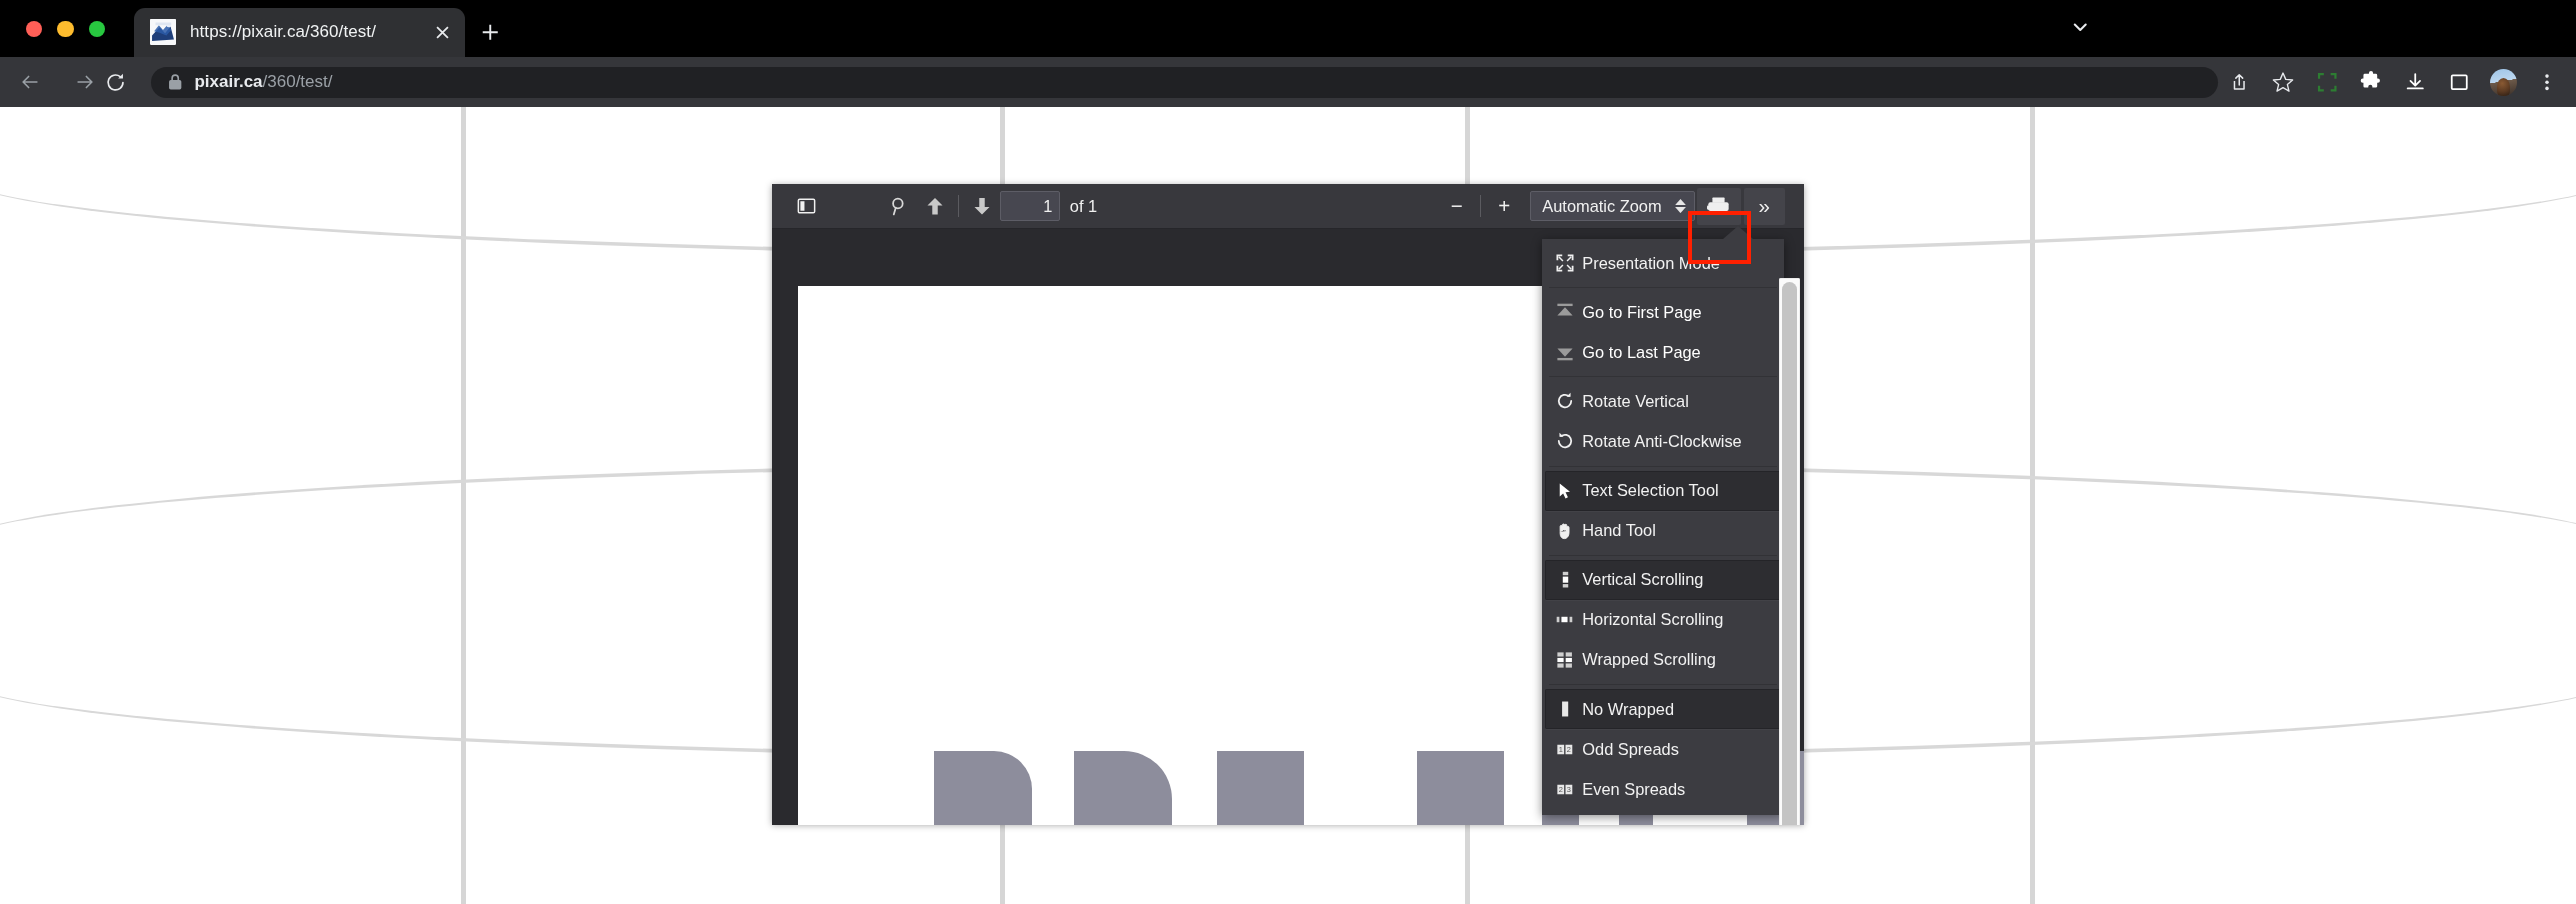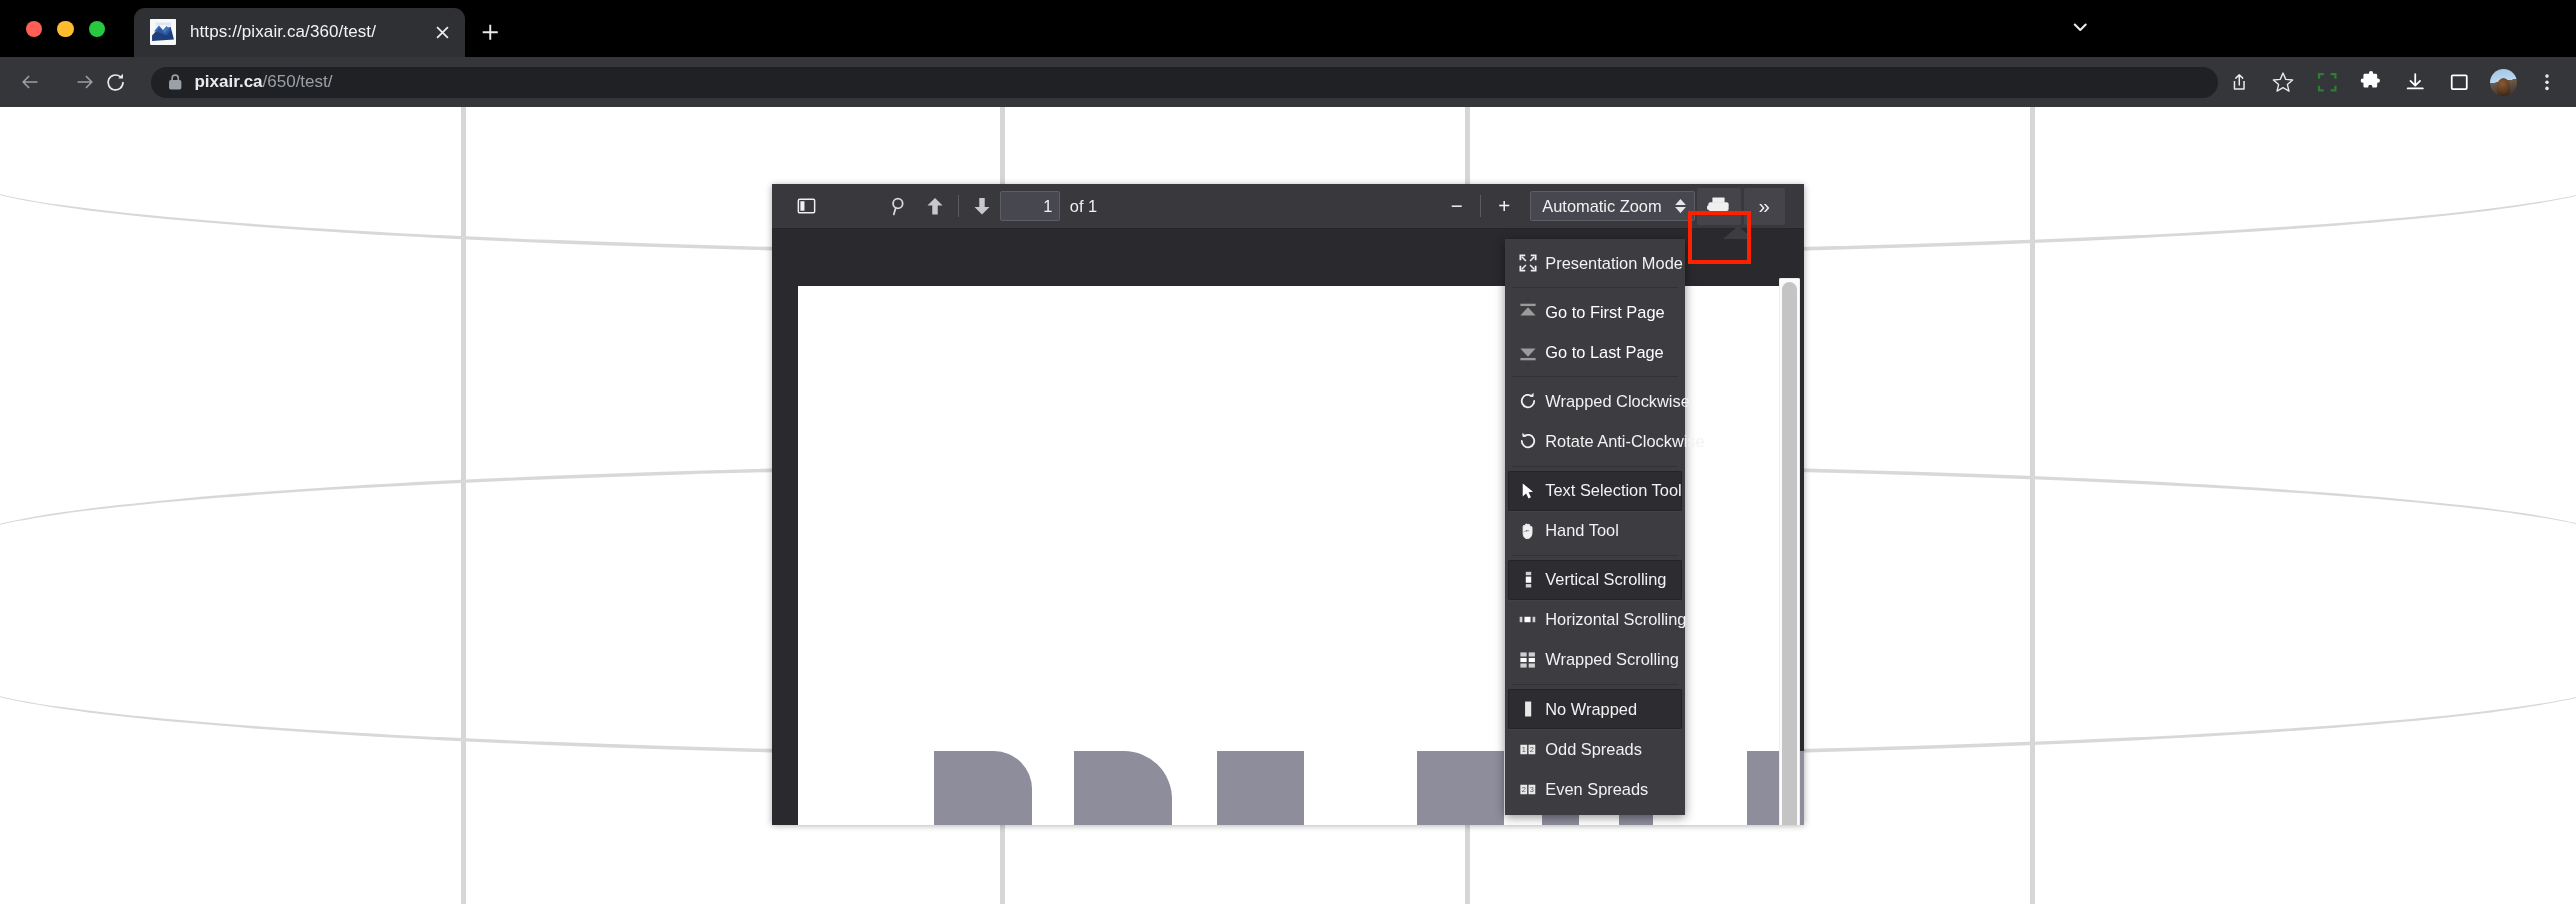--- a/index.html
+++ b/index.html
@@ -186,21 +186,21 @@
     background:#fbfbfb; border-radius:2px; z-index:70;
     box-shadow:inset 0 0 0 0.7px #e9e9e9;
   }
   .pdf-thumb{
     position:absolute; left:2.7px; top:4.1px; width:15px; height:553px;
     background:#c4c4c4; border-radius:7.5px;
   }
 
   
   .menu{
-    position:absolute; left:1505px; top:239px; width:180px;
+    position:absolute; left:1542px; top:239px; width:242px;
     background:#3c3c41; z-index:50;
     box-shadow:0 2px 9.6px rgba(0,0,0,.45);
     padding:4.1px 0 5.5px 0;
   }
   .menu-caret{
     position:absolute; left:1723px; top:226px; width:0; height:0;
     border-left:15px solid transparent; border-right:15px solid transparent;
     border-bottom:13.6px solid #3c3c41; z-index:51;
   }
   .mi{
@@ -282,21 +282,21 @@
       </svg>
     </div>
 
     <div class="omnibox">
       <span class="lock-wrap">
         <svg width="16.4" height="18" viewBox="0 0 24 26">
           <rect x="3" y="10" width="18" height="14" rx="2.5" fill="#9aa0a6"></rect>
           <path d="M7.5 10 V7.5a4.5 4.5 0 0 1 9 0V10" stroke="#9aa0a6" stroke-width="2.4" fill="none"></path>
         </svg>
       </span>
-      <span class="omnibox-url"><b>pixair.ca</b><span>/650/test/</span></span>
+      <span class="omnibox-url"><b>pixair.ca</b><span>/360/test/</span></span>
     </div>
 
     <div class="nav-right">
       <div class="ricon">
         <svg width="20.5" height="20.5" viewBox="0 0 30 30">
           <path d="M8 13 V25 H22 V13" stroke="#e8eaed" stroke-width="2.2" fill="none" stroke-linejoin="round"></path>
           <path d="M15 19 V4 M10 9 L15 4 L20 9" stroke="#e8eaed" stroke-width="2.2" fill="none" stroke-linecap="round" stroke-linejoin="round"></path>
         </svg>
       </div>
       <div class="ricon">
@@ -473,21 +473,21 @@
 
       <div class="msep"></div>
 
       <div class="mi">
         <span class="mi-ico">
           <svg width="18" height="18" viewBox="0 0 26 26">
             <path d="M22 13a9 9 0 1 1-3.4-7" stroke="#f0f0f0" stroke-width="2.6" fill="none" stroke-linecap="round"></path>
             <path d="M21 1 V7 H15 Z" fill="#f0f0f0"></path>
           </svg>
         </span>
-        <span class="mlabel">Wrapped Clockwise</span>
+        <span class="mlabel">Rotate Vertical</span>
       </div>
 
       <div class="mi">
         <span class="mi-ico">
           <svg width="18" height="18" viewBox="0 0 26 26">
             <path d="M4 13a9 9 0 1 0 3.4-7" stroke="#f0f0f0" stroke-width="2.6" fill="none" stroke-linecap="round"></path>
             <path d="M5 1 V7 H11 Z" fill="#f0f0f0"></path>
           </svg>
         </span>
         <span class="mlabel">Rotate Anti-Clockwise</span>

